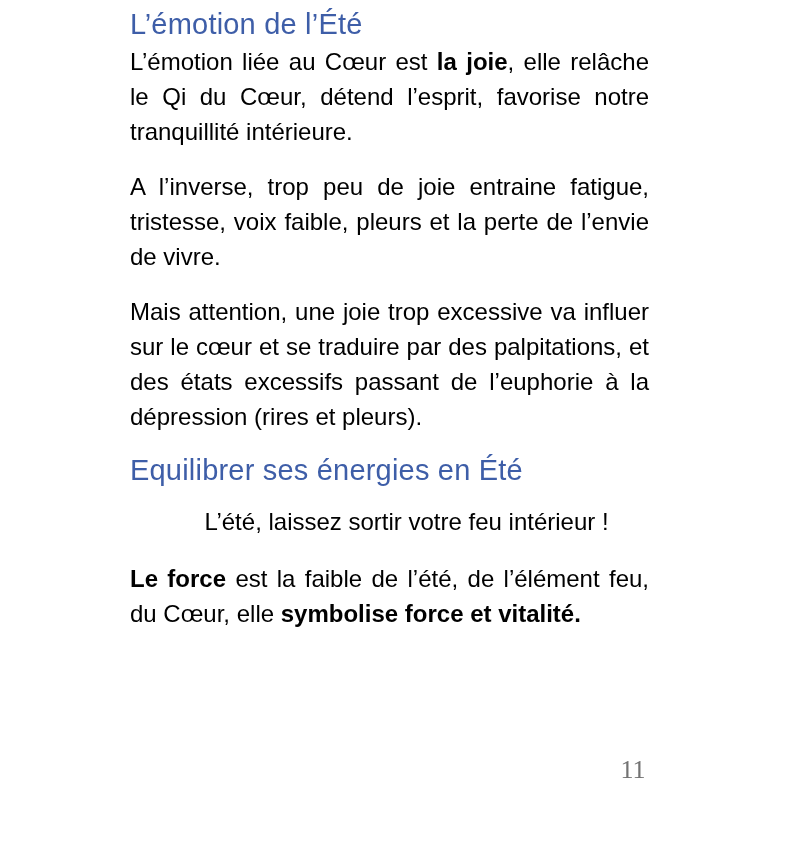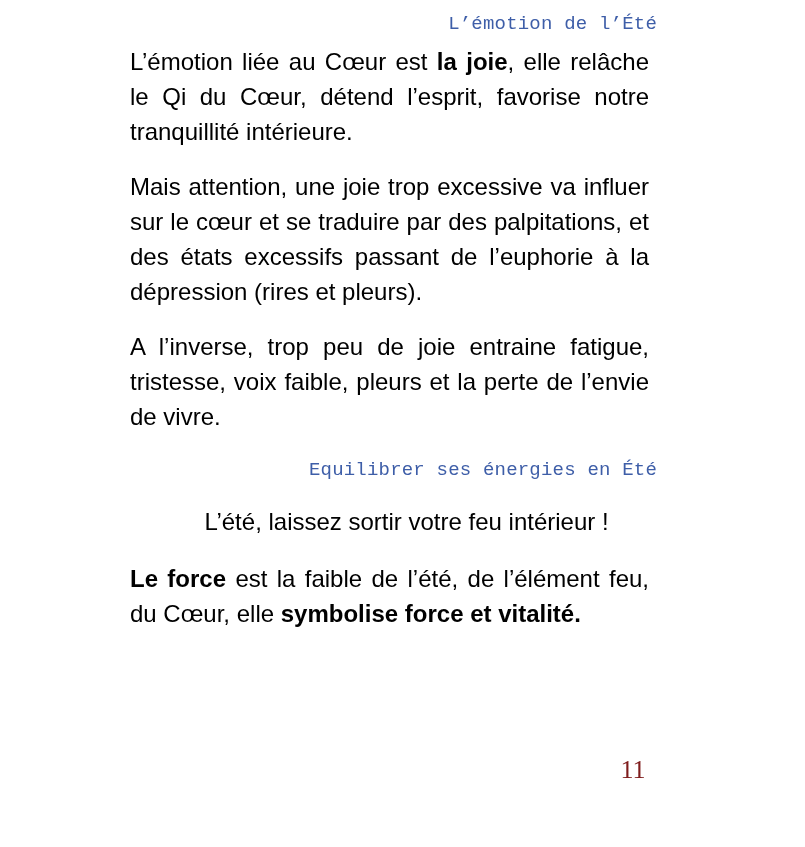--- a/index.html
+++ b/index.html
@@ -19,27 +19,27 @@
     left: 130px;
     top: 8px;
     width: 527px;
     font-family: "Liberation Sans", sans-serif;
     font-size: 24px;
     line-height: 35px;
     color: var(--body-color, #000000);
     text-align: justify;
   }
   .section-heading {
-    font-family: Liberation Mono, monospace;
-    font-size: 19px;
+    font-family: Liberation Sans, sans-serif;
+    font-size: 29px;
     line-height: 33px;
     font-weight: 400;
     color: var(--heading-color, #3e5ea8);
     margin: 0 0 3px 0;
-    text-align: right;
+    text-align: left;
     letter-spacing: 0.2px;
   }
   .section-heading.second {
     margin-top: 16px;
   }
   .content p.body-para {
     margin: 0 8px 20px 0;
   }
   .content p.body-para.tight {
     margin-bottom: 15px;
@@ -53,37 +53,37 @@
     font-weight: 700;
   }
   .page-number {
     position: absolute;
     left: 610px;
     top: 755px;
     width: 46px;
     font-family: "Liberation Serif", serif;
     font-size: 26px;
     line-height: 30px;
-    color: #7f1d1d;
+    color: #737373;
     text-align: center;
   }
 </style>
 </head>
 <body>
 
 <div class="page">
   <div class="content">
 
     <h1 class="section-heading">L’émotion de l’Été</h1>
 
     <p class="body-para"><span>L’émotion liée au Cœur est </span><span class="bold-run">la joie</span><span>, elle relâche le Qi du Cœur, détend l’esprit, favorise notre tranquillité intérieure.</span></p>
 
+    <p class="body-para"><span>A l’inverse, trop peu de joie entraine fatigue, tristesse, voix faible, pleurs et la perte de l’envie de vivre.</span></p>
+
     <p class="body-para"><span>Mais attention, une joie trop excessive va influer sur le cœur et se traduire par des palpitations, et des états excessifs passant de l’euphorie à la dépression (rires et pleurs).</span></p>
-
-    <p class="body-para"><span>A l’inverse, trop peu de joie entraine fatigue, tristesse, voix faible, pleurs et la perte de l’envie de vivre.</span></p>
 
     <h1 class="section-heading second">Equilibrer ses énergies en Été</h1>
 
     <p class="pull-quote">L’été, laissez sortir votre feu intérieur !</p>
 
     <p class="body-para tight"><span class="bold-run">Le force</span><span> est la faible de l’été, de l’élément feu, du Cœur, elle </span><span class="bold-run">symbolise force et vitalité.</span></p>
 
 
   </div>
 

